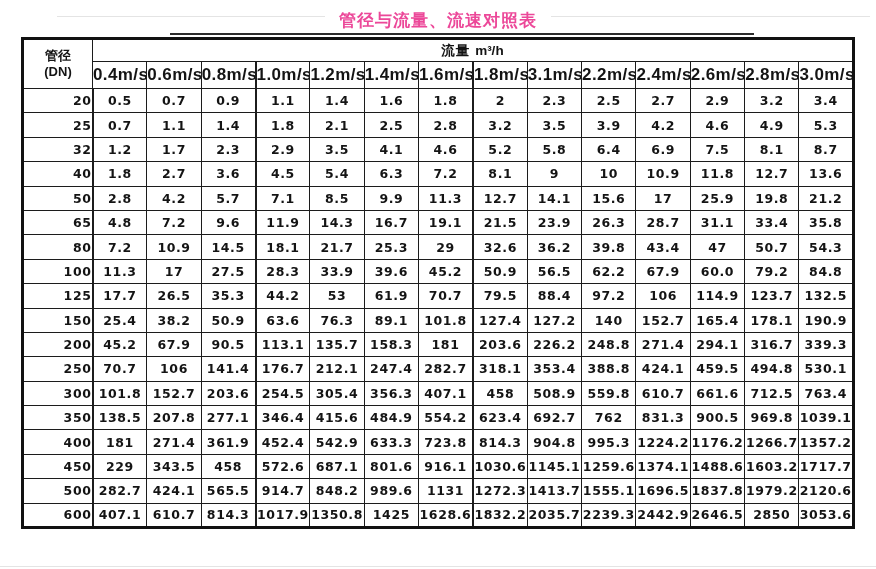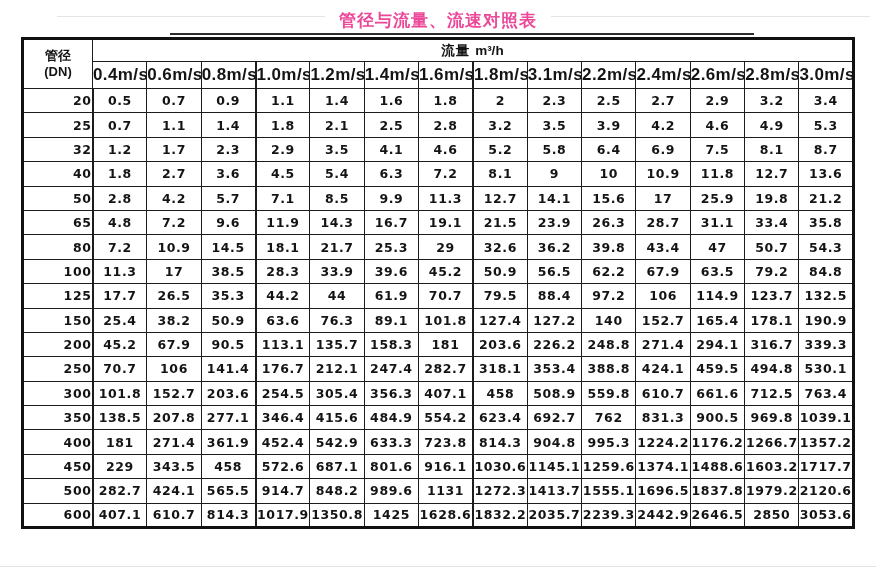--- a/index.html
+++ b/index.html
@@ -260,40 +260,40 @@
           <td>39.8</td>
           <td>43.4</td>
           <td>47</td>
           <td>50.7</td>
           <td>54.3</td>
         </tr>
         <tr>
           <td class="dn-cell">100</td>
           <td>11.3</td>
           <td>17</td>
-          <td class="thick-right">38.5</td>
+          <td class="thick-right">27.5</td>
           <td>28.3</td>
           <td>33.9</td>
           <td>39.6</td>
           <td class="thick-right">45.2</td>
           <td>50.9</td>
           <td>56.5</td>
           <td>62.2</td>
           <td>67.9</td>
-          <td>63.5</td>
+          <td>60.0</td>
           <td>79.2</td>
           <td>84.8</td>
         </tr>
         <tr>
           <td class="dn-cell">125</td>
           <td>17.7</td>
           <td>26.5</td>
           <td class="thick-right">35.3</td>
           <td>44.2</td>
-          <td>44</td>
+          <td>53</td>
           <td>61.9</td>
           <td class="thick-right">70.7</td>
           <td>79.5</td>
           <td>88.4</td>
           <td>97.2</td>
           <td>106</td>
           <td>114.9</td>
           <td>123.7</td>
           <td>132.5</td>
         </tr>

